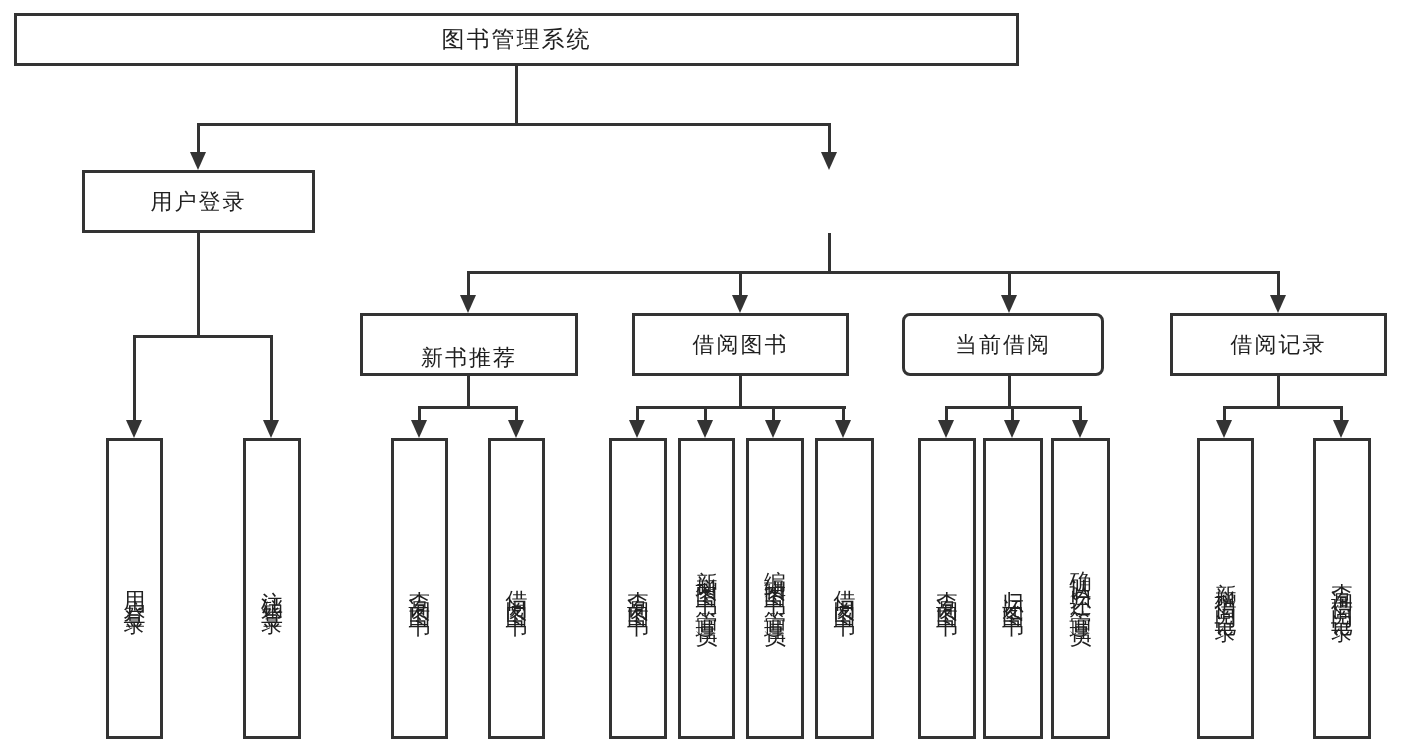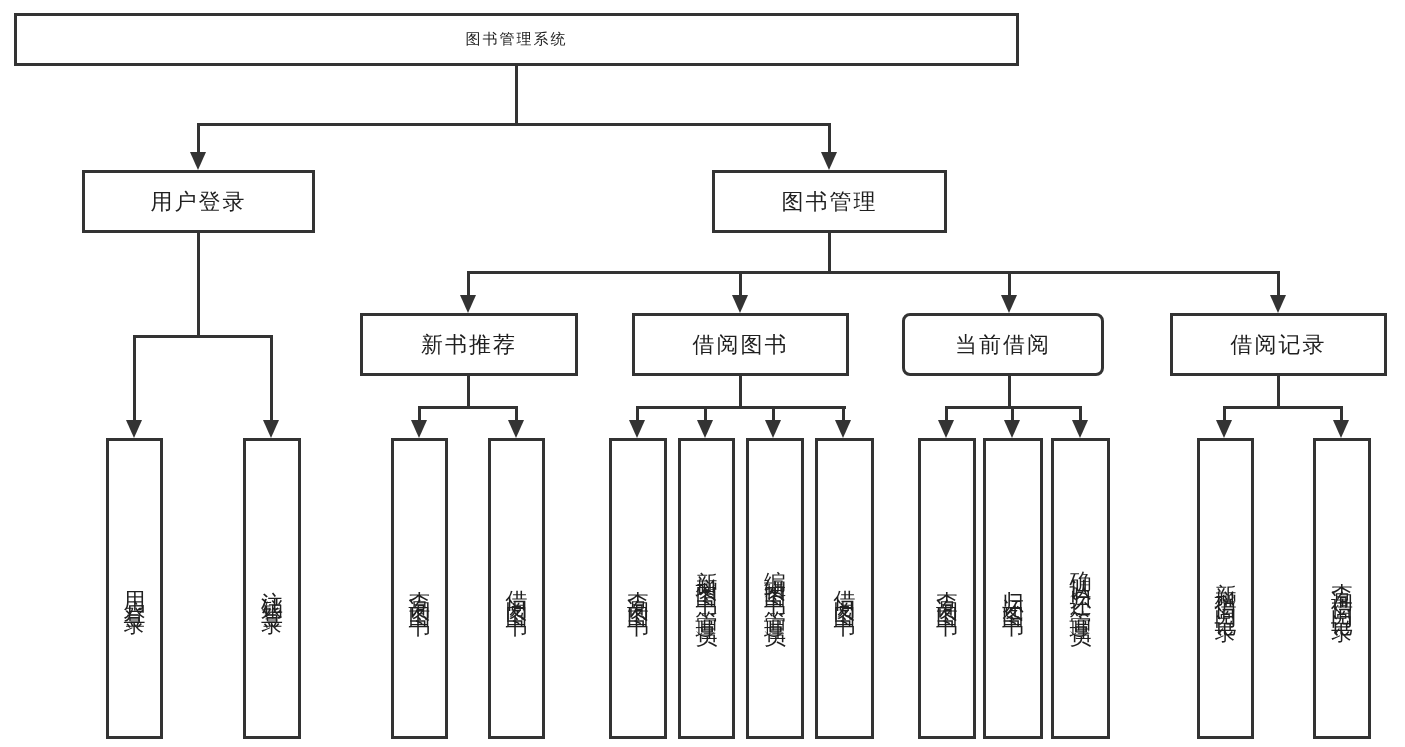--- a/index.html
+++ b/index.html
@@ -18,21 +18,21 @@
     display:flex;
     align-items:center;
     justify-content:center;
     color:#1f1f1f;
   }
   .hlabel{
     font-size:22px;
     letter-spacing:2px;
     white-space:nowrap;
   }
-  .root .hlabel{font-size:15px;}
+  .root .hlabel{font-size:23px;}
   .vlabel{
     writing-mode:vertical-lr;
     text-orientation:mixed;
     font-size:22px;
     letter-spacing:8px;
     line-height:1;
   }
   .ln{
     position:absolute;
     background:#333333;
@@ -60,25 +60,22 @@
 
 <div id="canvas">
 
   <div class="box root" style="left:14px;top:13px;width:1005px;height:53px;">
     <span class="hlabel">图书管理系统</span>
   </div>
 
   <div class="box" style="left:82px;top:170px;width:233px;height:63px;">
     <span class="hlabel">用户登录</span>
   </div>
-  <div class="box" style="left:712px;top:170px;width:235px;height:63px;">
-    <span class="hlabel">图书管理</span>
-  </div>
 
-  <div class="box" style="left:360px;top:313px;width:218px;height:63px;">
+  <div class="box" style="left:360px;top:313px;width:218px;height:63px;align-items:flex-end;">
     <span class="hlabel">新书推荐</span>
   </div>
   <div class="box" style="left:632px;top:313px;width:217px;height:63px;">
     <span class="hlabel">借阅图书</span>
   </div>
   <div class="box" style="left:902px;top:313px;width:202px;height:63px;border-radius:8px;">
     <span class="hlabel">当前借阅</span>
   </div>
   <div class="box" style="left:1170px;top:313px;width:217px;height:63px;">
     <span class="hlabel">借阅记录</span>

